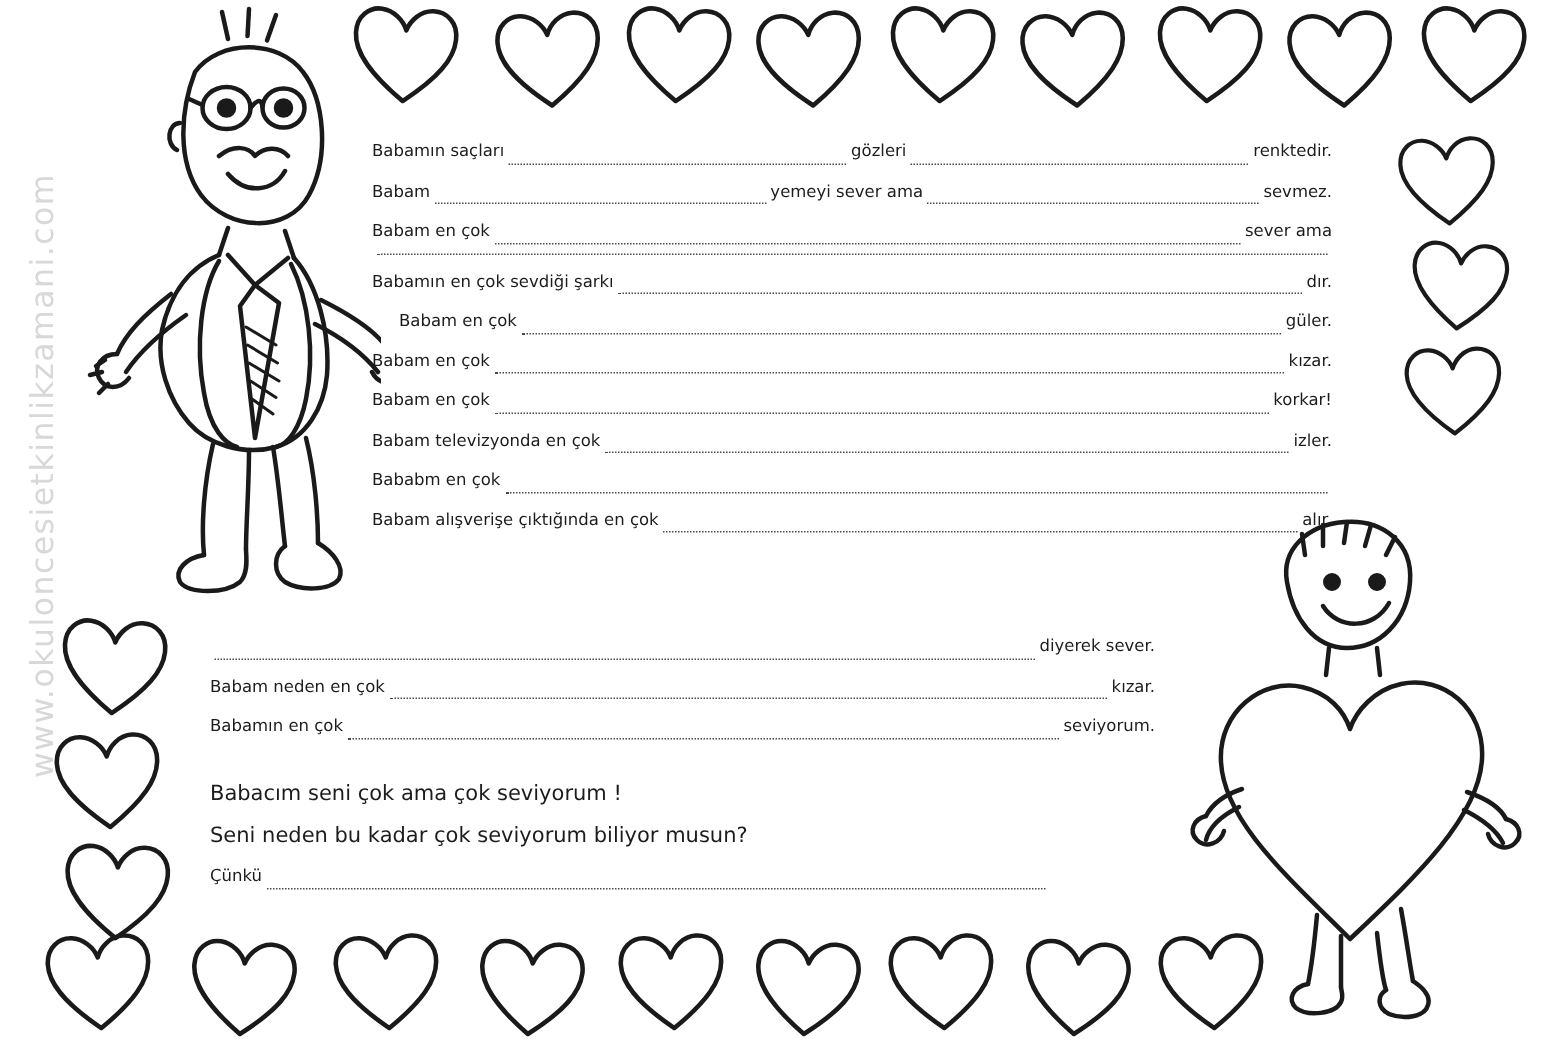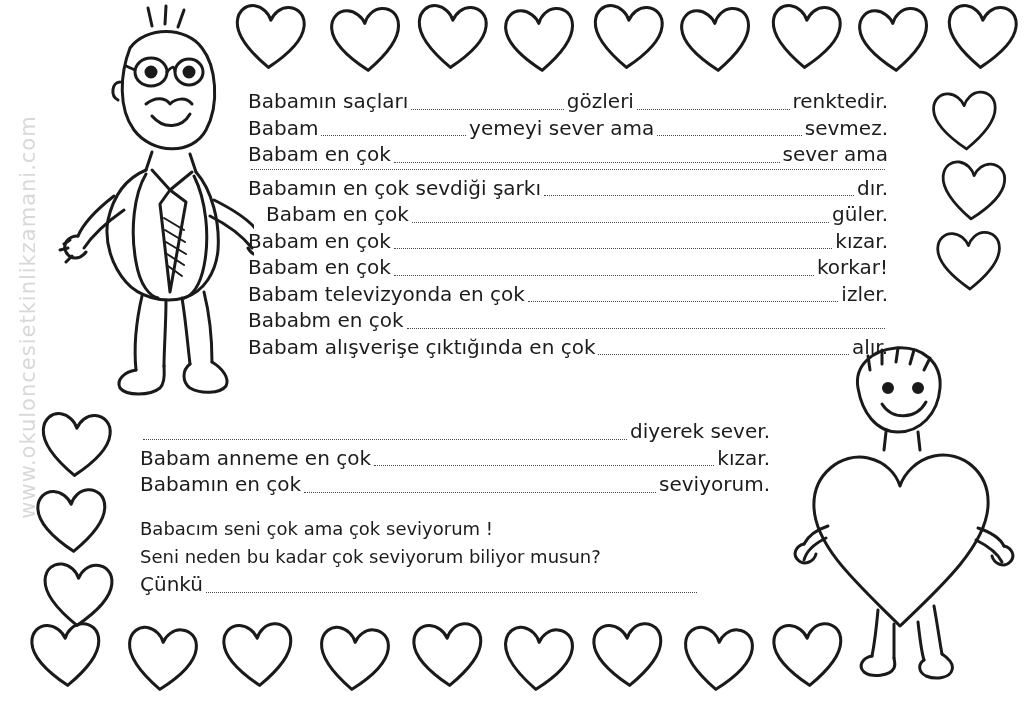--- a/index.html
+++ b/index.html
@@ -44,21 +44,21 @@
   
   .sheet {
     position: absolute;
     left: 248px;
     top: 88px;
     width: 640px;
   }
   .line {
     position: relative;
     font-family: "DejaVu Sans", sans-serif;
-    font-size: 20px;
+    font-size: 11px;
     color: #1c1c1c;
     line-height: 26.5px;
     white-space: nowrap;
     display: flex;
     align-items: baseline;
   }
   .line .txt { flex: 0 0 auto; }
   .line .fill {
     flex: 1 1 auto;
     border-bottom: 1px dotted #4a4a4a;
@@ -76,21 +76,21 @@
     width: 630px;
   }
   .block3 {
     position: absolute;
     left: 140px;
     top: 515px;
     width: 560px;
   }
   .plain {
     font-family: "DejaVu Sans", sans-serif;
-    font-size: 18px;
+    font-size: 14px;
     color: #1c1c1c;
     line-height: 28px;
     white-space: nowrap;
   }
 
   
   .fig {
     position: absolute;
   }
   .fig-dad { left: 34px; top: 4px; }
@@ -381,21 +381,21 @@
         <span class="fill"></span>
         <span class="txt">alır.</span>
       </div>
     </div>
   <div class="block2">
       <div class="line">
         <span class="fill"></span>
         <span class="txt">diyerek sever.</span>
       </div>
       <div class="line">
-        <span class="txt">Babam anneme  en çok</span>
+        <span class="txt">Babam neden  en çok</span>
         <span class="fill"></span>
         <span class="txt">kızar.</span>
       </div>
       <div class="line">
         <span class="txt">Babamın en çok</span>
         <span class="fill"></span>
         <span class="txt">seviyorum.</span>
       </div>
     </div>
   <div class="block3">

